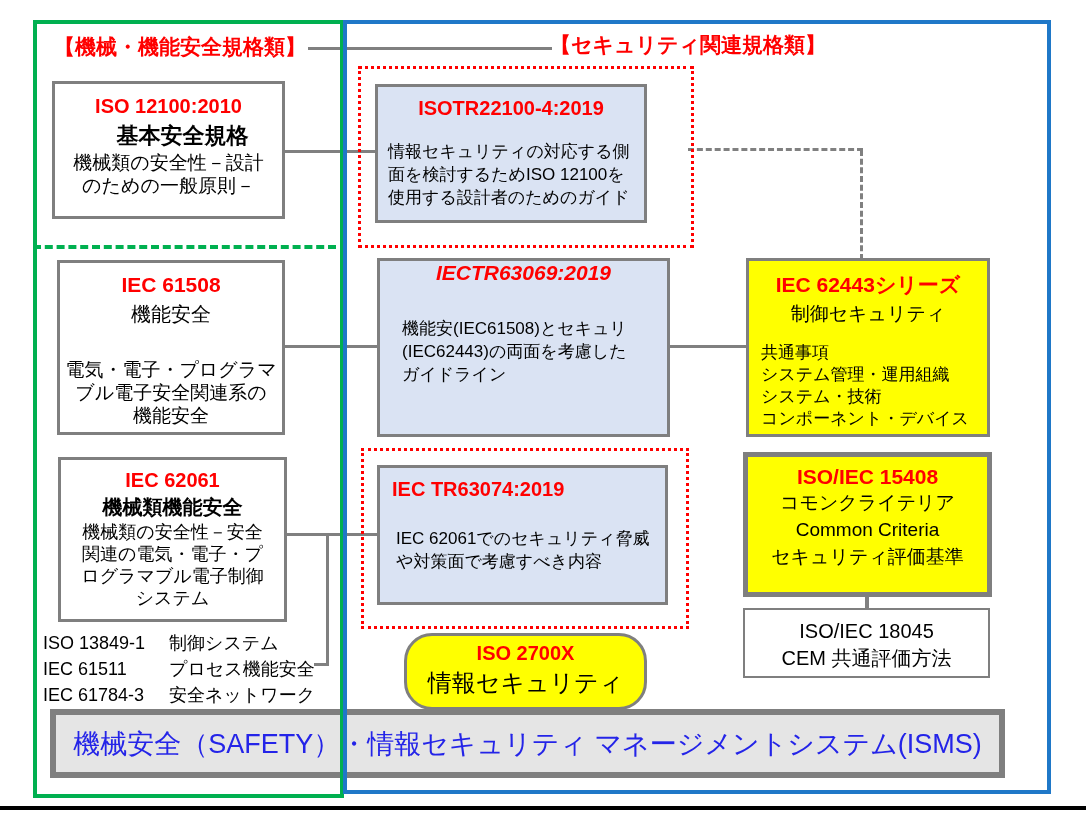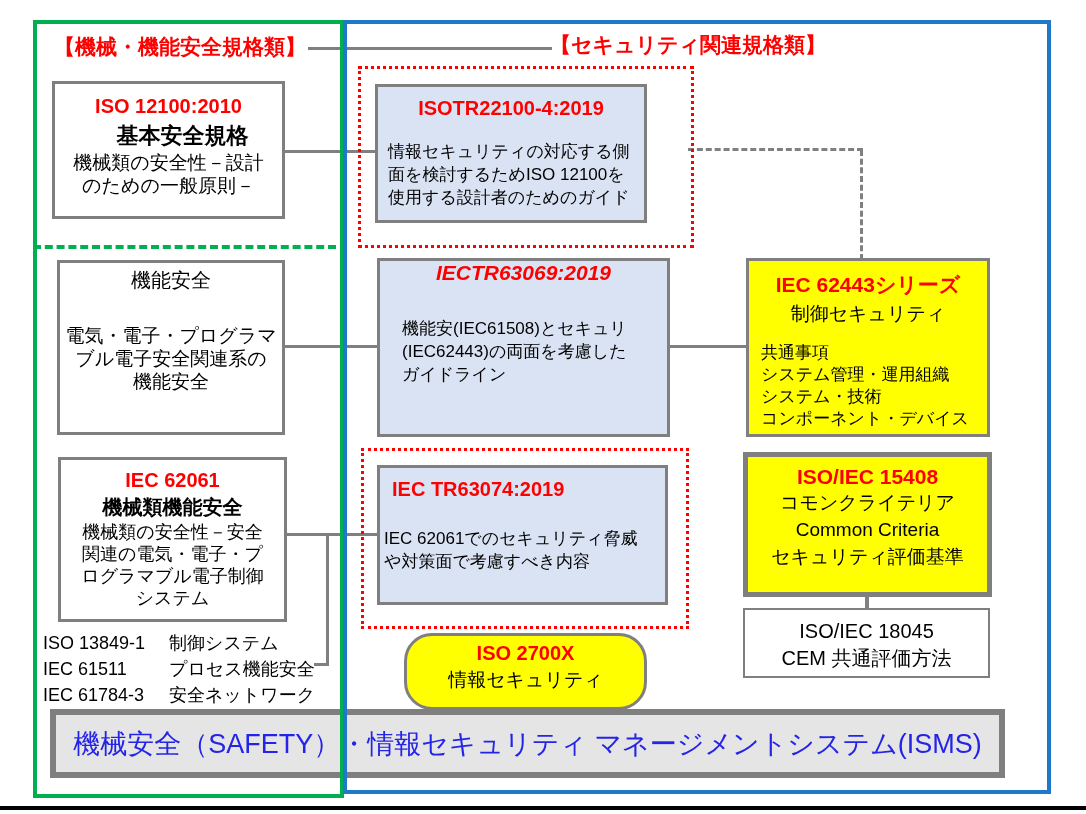--- a/index.html
+++ b/index.html
@@ -39,25 +39,25 @@
 
   #isotr22100 .t{font-size:20px;margin-top:10px;}
   #isotr22100 .body{margin-top:20px;text-align:left;padding-left:10px;}
   #isotr22100 .ln{font-size:17px;line-height:23px;}
 
   #iectr63069 .t{font-size:21px;font-style:italic;}
   #iectr63069 .body{margin-top:32px;text-align:left;padding-left:22px;}
   #iectr63069 .ln{font-size:17px;line-height:23px;}
 
   #iectr63074 .t{font-size:20px;margin-top:10px;text-align:left;padding-left:12px;}
-  #iectr63074 .body{margin-top:26px;text-align:left;padding-left:4px;}
+  #iectr63074 .body{margin-top:26px;text-align:left;padding-left:16px;}
   #iectr63074 .ln{font-size:17px;line-height:23px;}
 
   #iso2700x .t{font-size:20px;margin-top:6px;}
-  #iso2700x .sub{font-size:19px;margin-top:2px;}
+  #iso2700x .sub{font-size:24px;margin-top:2px;}
 
   #iec62443 .t{font-size:21px;margin-top:10px;}
   #iec62443 .sub{font-size:19px;margin-top:2px;}
   #iec62443 .body{margin-top:15px;text-align:left;padding-left:12px;}
   #iec62443 .ln{font-size:17px;line-height:22px;}
 
   #iso15408{border-width:5px;}
   #iso15408 .t{font-size:21px;margin-top:8px;}
   #iso15408 .ln{font-size:19px;line-height:27px;}
 
@@ -106,20 +106,21 @@
   <div class="dot-border" style="left:361px;top:448px;width:322px;height:175px;"></div>
 
   <div class="box" id="iso12100" style="left:52px;top:81px;width:233px;height:138px;">
     <div class="t">ISO 12100:2010</div>
     <div class="sub">基本安全規格</div>
     <div class="ln">機械類の安全性－設計</div>
     <div class="ln">のための一般原則－</div>
   </div>
 
   <div class="box" id="iec61508" style="left:57px;top:260px;width:228px;height:175px;">
+    <div class="t">IEC 61508</div>
     <div class="sub">機能安全</div>
     <div class="body">
       <div class="ln">電気・電子・プログラマ</div>
       <div class="ln">ブル電子安全関連系の</div>
       <div class="ln">機能安全</div>
     </div>
   </div>
 
   <div class="box" id="iec62061" style="left:58px;top:457px;width:229px;height:165px;">
     <div class="t">IEC 62061</div>

